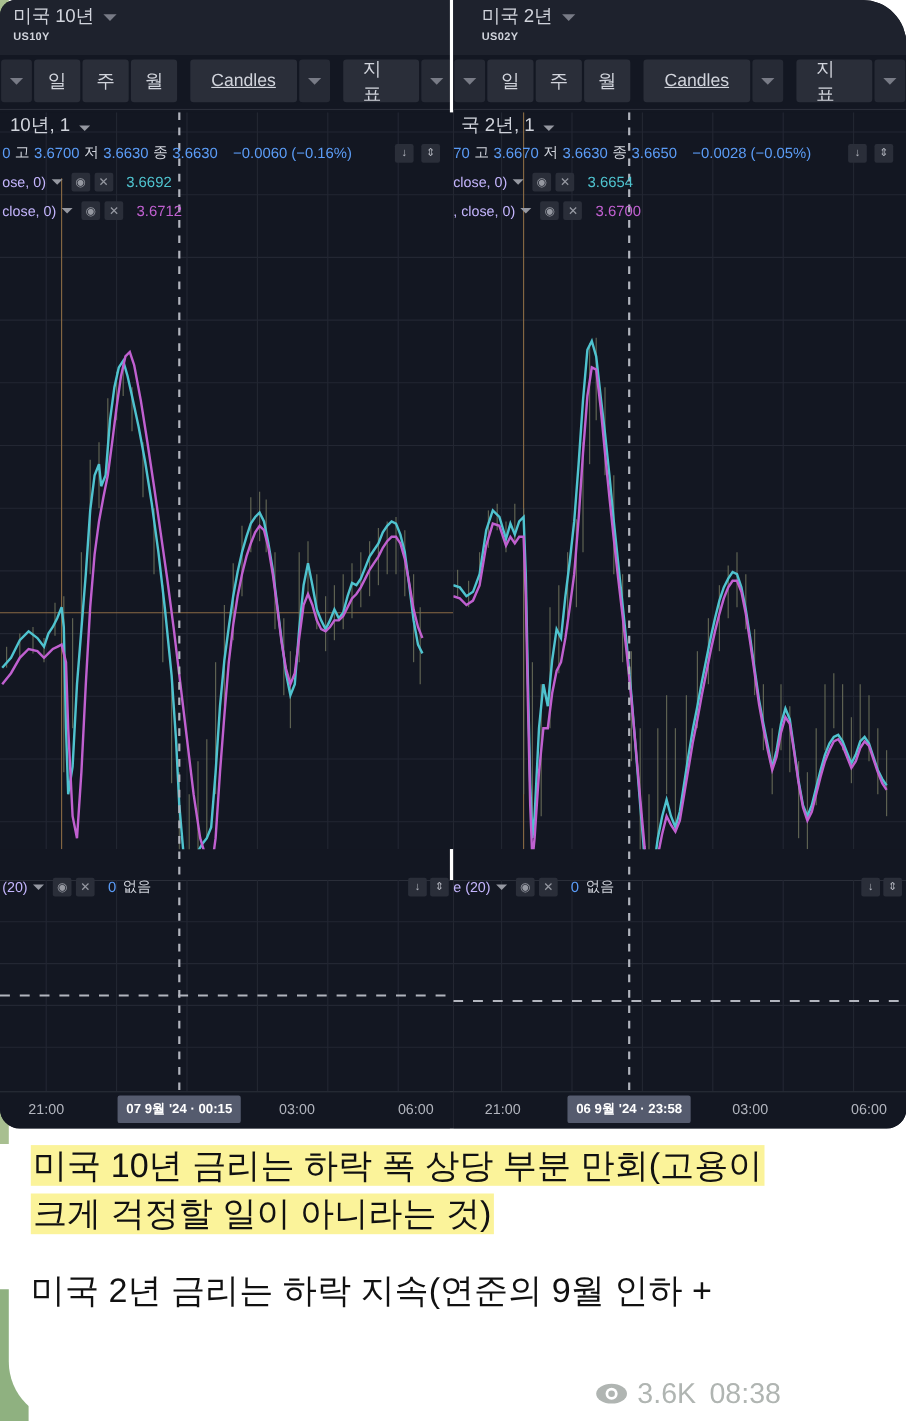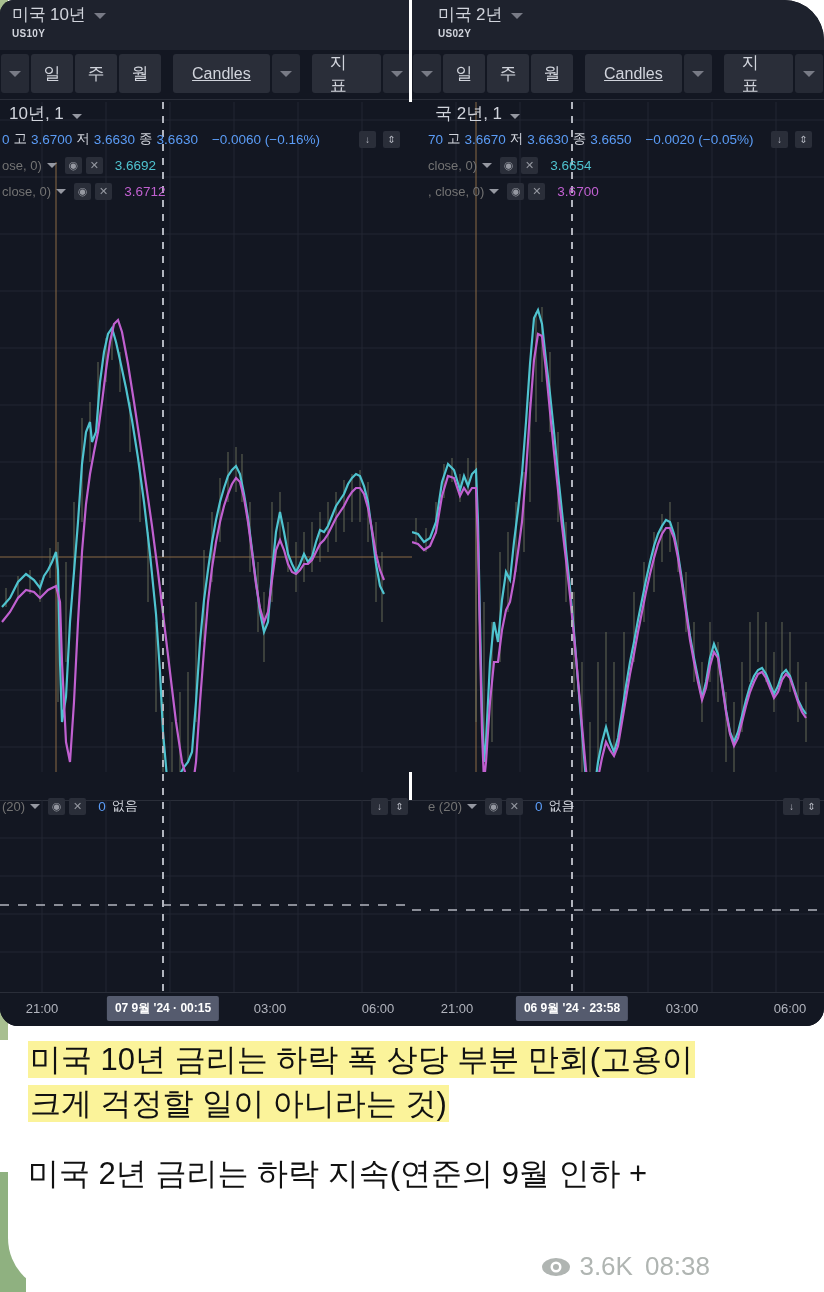--- a/index.html
+++ b/index.html
@@ -121,37 +121,37 @@
   
   .legend {
     position: absolute; left: 0; top: 100px; width: 100%;
     z-index: 6; pointer-events: none;
   }
   .legend-row {
     display: flex; align-items: center;
     height: 26px; padding-left: 2px;
     white-space: nowrap;
   }
-  .panel-right .legend-row { padding-left: 0; margin-left: 16px; }
+  .panel-right .legend-row { padding-left: 0; }
   .lg-title { color: #d1d4dc; font-size: 17px; }
   .lg-title .c { margin-left: 7px; }
   .lg-caret {
     display: inline-block; margin-left: 8px;
     width: 0; height: 0;
     border-left: 5px solid transparent;
     border-right: 5px solid transparent;
     border-top: 5px solid #9598a1;
   }
   .ohlc { font-size: 13.5px; color: #b2b5be; display: flex; align-items: center; }
   .ohlc span { margin-right: 4px; }
   .ohlc .lbl { color: #d1d4dc; }
   .ohlc .val { color: #5b9cf6; }
   .ohlc .chg { color: #5b9cf6; margin-left: 10px; }
   .ind-row { font-size: 13px; color: #b2b5be; display: flex; align-items: center; }
-  .ind-row .nm { color: #737373; }
+  .ind-row .nm { color: #c4b5fd; }
   .ind-row .mini-caret {
     display:inline-block; margin: 0 8px 0 5px;
     width:0;height:0;border-left:5px solid transparent;border-right:5px solid transparent;border-top:5px solid #9598a1;
   }
   .icon-box {
     display:inline-flex; align-items:center; justify-content:center;
     width:17px; height:17px; background:#2a2e39; border-radius:2px;
     margin-right:4px; color:#9598a1; font-size:11px;
   }
   .ind-val { margin-left: 8px; font-size: 13.5px; }
@@ -533,21 +533,21 @@
           <span class="lg-title"><span class="c">국 2년, 1</span><i class="lg-caret"></i></span>
         </div>
         <div class="legend-row ohlc">
           <span class="val">70</span>
           <span class="lbl">고</span>
           <span class="val">3.6670</span>
           <span class="lbl">저</span>
           <span class="val">3.6630</span>
           <span class="lbl">종</span>
           <span class="val">3.6650</span>
-          <span class="chg">−0.0020 (−0.05%)</span>
+          <span class="chg">−0.0028 (−0.05%)</span>
           <span class="btn-pair">
             <span class="sq-btn">↓</span>
             <span class="sq-btn">⇕</span>
           </span>
         </div>
         <div class="legend-row ind-row">
           <span class="nm">close, 0)</span>
           <i class="mini-caret"></i>
           <span class="icon-box">◉</span>
           <span class="icon-box">✕</span>

